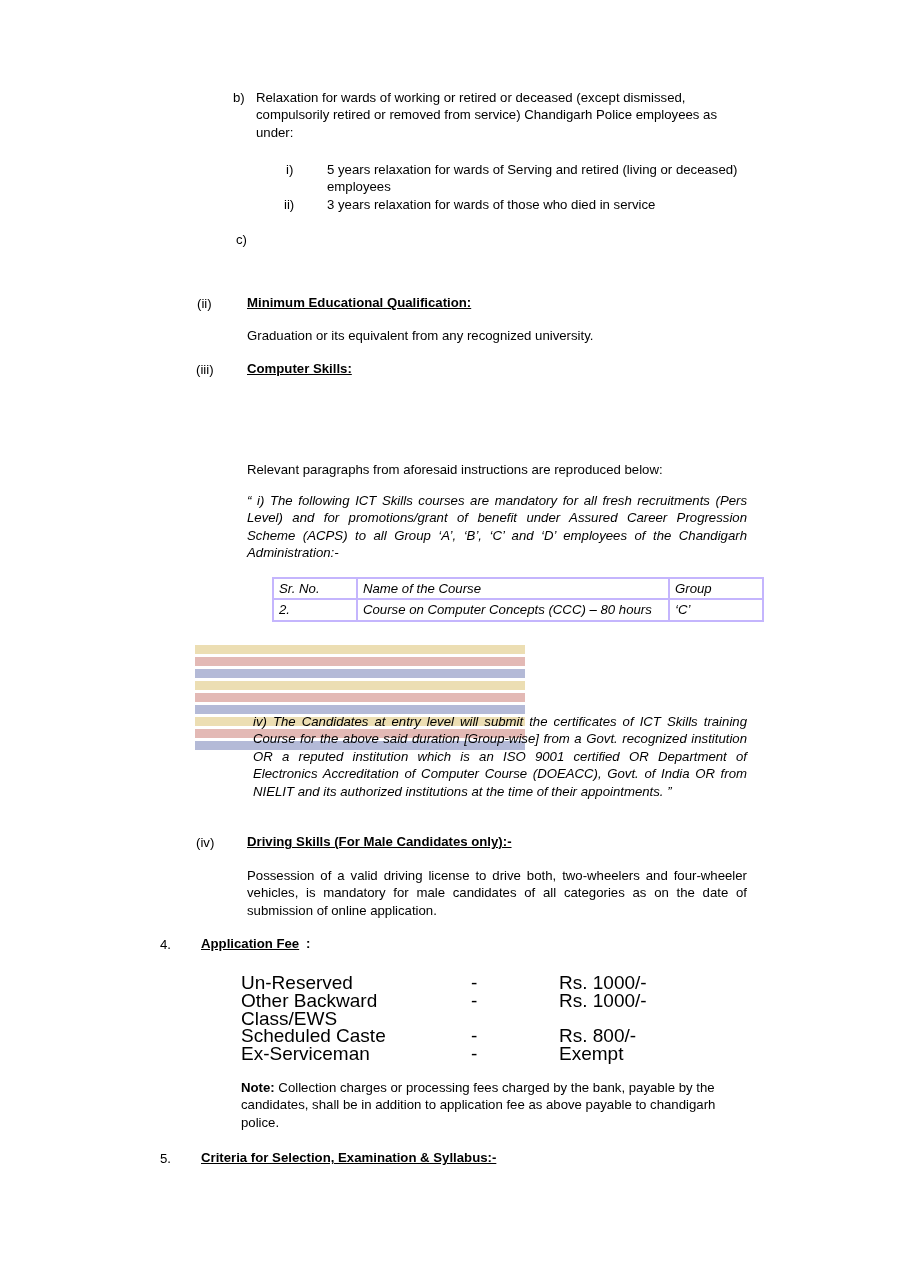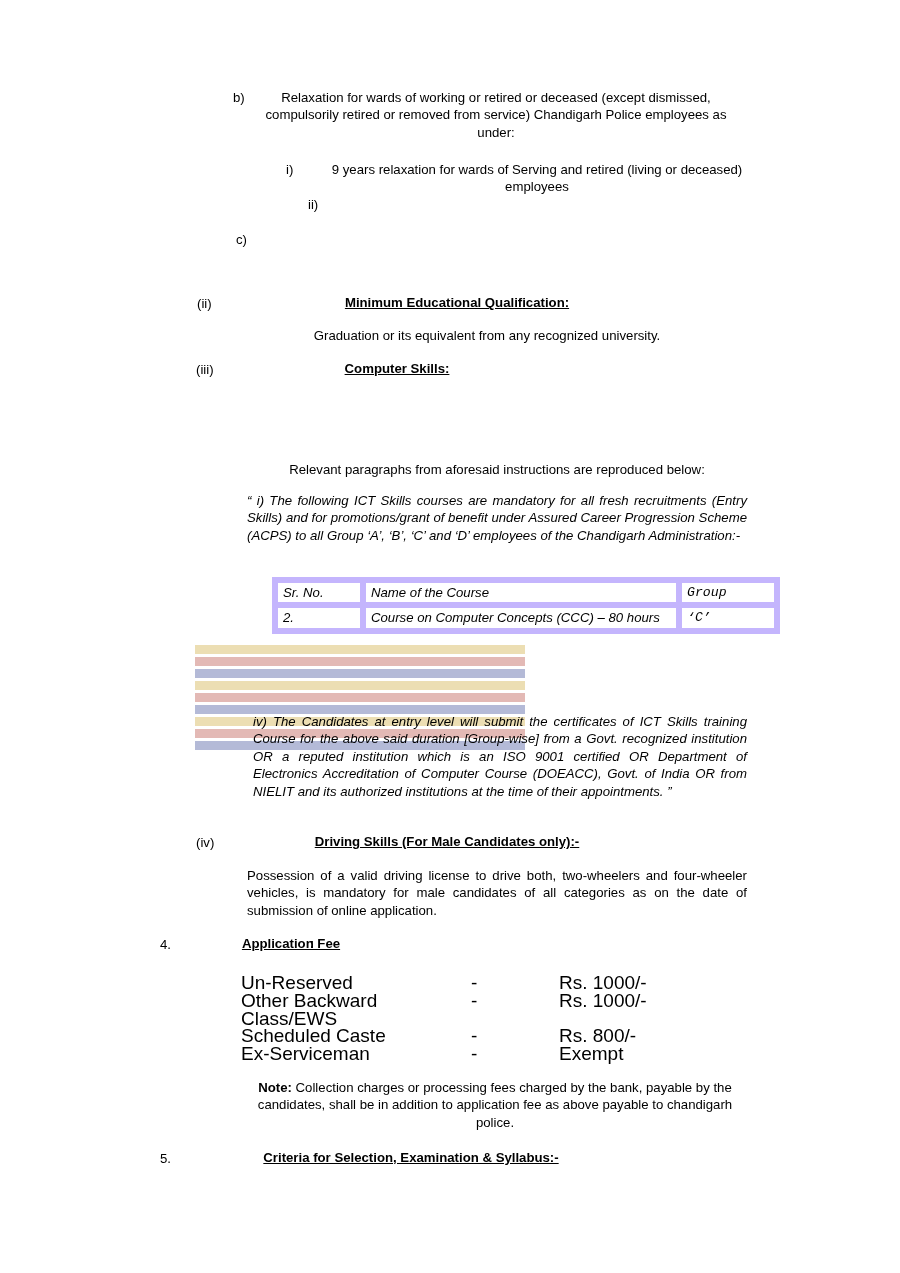--- a/index.html
+++ b/index.html
@@ -43,21 +43,20 @@
     height: 9px;
   }
 
   .layer { position: relative; z-index: 2; }
 
   
   .blk {
     position: absolute;
     font-size: 13.2px;
     line-height: 17.4px;
-    text-align: center;
   }
   .just { text-align: justify; }
   .ital { font-style: italic; }
   .bold { font-weight: bold; }
   .udl { text-decoration: underline; }
 
   
   .mk {
     position: absolute;
     font-size: 13.2px;
@@ -66,27 +65,27 @@
 
   
   .tbl {
     position: absolute;
     border-collapse: collapse;
     font-style: italic;
     font-size: 13.2px;
     line-height: 17.4px;
   }
   .tbl td {
-    border: 6px solid #c4b5fd;
+    border: 2px solid #c4b5fd;
     padding: 1px 5px;
     vertical-align: top;
   }
   .tbl td.c1 { width: 72px; }
   .tbl td.c2 { width: 300px; text-align: justify; }
-  .tbl td.c3 { width: 82px; font-family: Liberation Mono, monospace; }
+  .tbl td.c3 { width: 82px; }
 
   
   .fee {
     position: absolute;
     font-size: 19px;
     line-height: 17.8px;
   }
   .fee .row { display: flex; }
   .fee .lbl { width: 230px; }
   .fee .dash { width: 88px; }
@@ -108,37 +107,38 @@
     <div class="wm-band" style="top:84px;background:#b03a2e;"></div>
     <div class="wm-band" style="top:96px;background:#2a3d8f;"></div>
   </div>
 
   <div class="content layer">
 
     <div class="mk" style="left:233px; top:89px; width:26px;">b)</div>
     <div class="blk" style="left:256px; top:89px; width:480px;">Relaxation for wards of working or retired or deceased (except dismissed, compulsorily retired or removed from service) Chandigarh Police employees as under:</div>
 
     <div class="mk" style="left:286px; top:161px; width:26px;">i)</div>
-    <div class="blk" style="left:327px; top:161px; width:420px;">9 years relaxation for wards of Serving and retired (living or deceased) employees</div>
+    <div class="blk" style="left:327px; top:161px; width:420px;">5 years relaxation for wards of Serving and retired (living or deceased) employees</div>
 
-    <div class="mk" style="left:284px; top:196px; width:30px;margin-left:24px;">ii)</div>
+    <div class="mk" style="left:284px; top:196px; width:30px;">ii)</div>
+    <div class="blk" style="left:327px; top:196px; width:420px;">3 years relaxation for wards of those who died in service</div>
 
     <div class="mk" style="left:236px; top:231px; width:26px;">c)</div>
 
     <div class="mk" style="left:197px; top:295px; width:40px;">(ii)</div>
     <div class="blk bold udl" style="left:247px; top:294px; width:420px;">Minimum Educational Qualification:</div>
     <div class="blk" style="left:247px; top:327px; width:480px;">Graduation or its equivalent from any recognized university.</div>
 
     <div class="mk" style="left:196px; top:361px; width:44px;">(iii)</div>
     <div class="blk bold udl" style="left:247px; top:360px; width:300px;">Computer Skills:</div>
 
 
     <div class="blk" style="left:247px; top:461px; width:500px;">Relevant paragraphs from aforesaid instructions are reproduced below:</div>
 
-    <div class="blk just ital" style="left:247px; top:492px; width:500px;">“ i) The following ICT Skills courses are mandatory for all fresh recruitments (Entry Skills) and for promotions/grant of benefit under Assured Career Progression Scheme (ACPS) to all Group ‘A’, ‘B’, ‘C’ and ‘D’ employees of the Chandigarh Administration:-</div>
+    <div class="blk just ital" style="left:247px; top:492px; width:500px;">“ i) The following ICT Skills courses are mandatory for all fresh recruitments (Pers Level) and for promotions/grant of benefit under Assured Career Progression Scheme (ACPS) to all Group ‘A’, ‘B’, ‘C’ and ‘D’ employees of the Chandigarh Administration:-</div>
 
     <table class="tbl" style="left:272px; top:577px;">
       <tbody>
           <tr>
         <td class="c1">Sr. No.</td>
         <td class="c2">Name of the Course</td>
         <td class="c3">Group</td>
       </tr>
       <tr>
         <td class="c1">2.</td>

